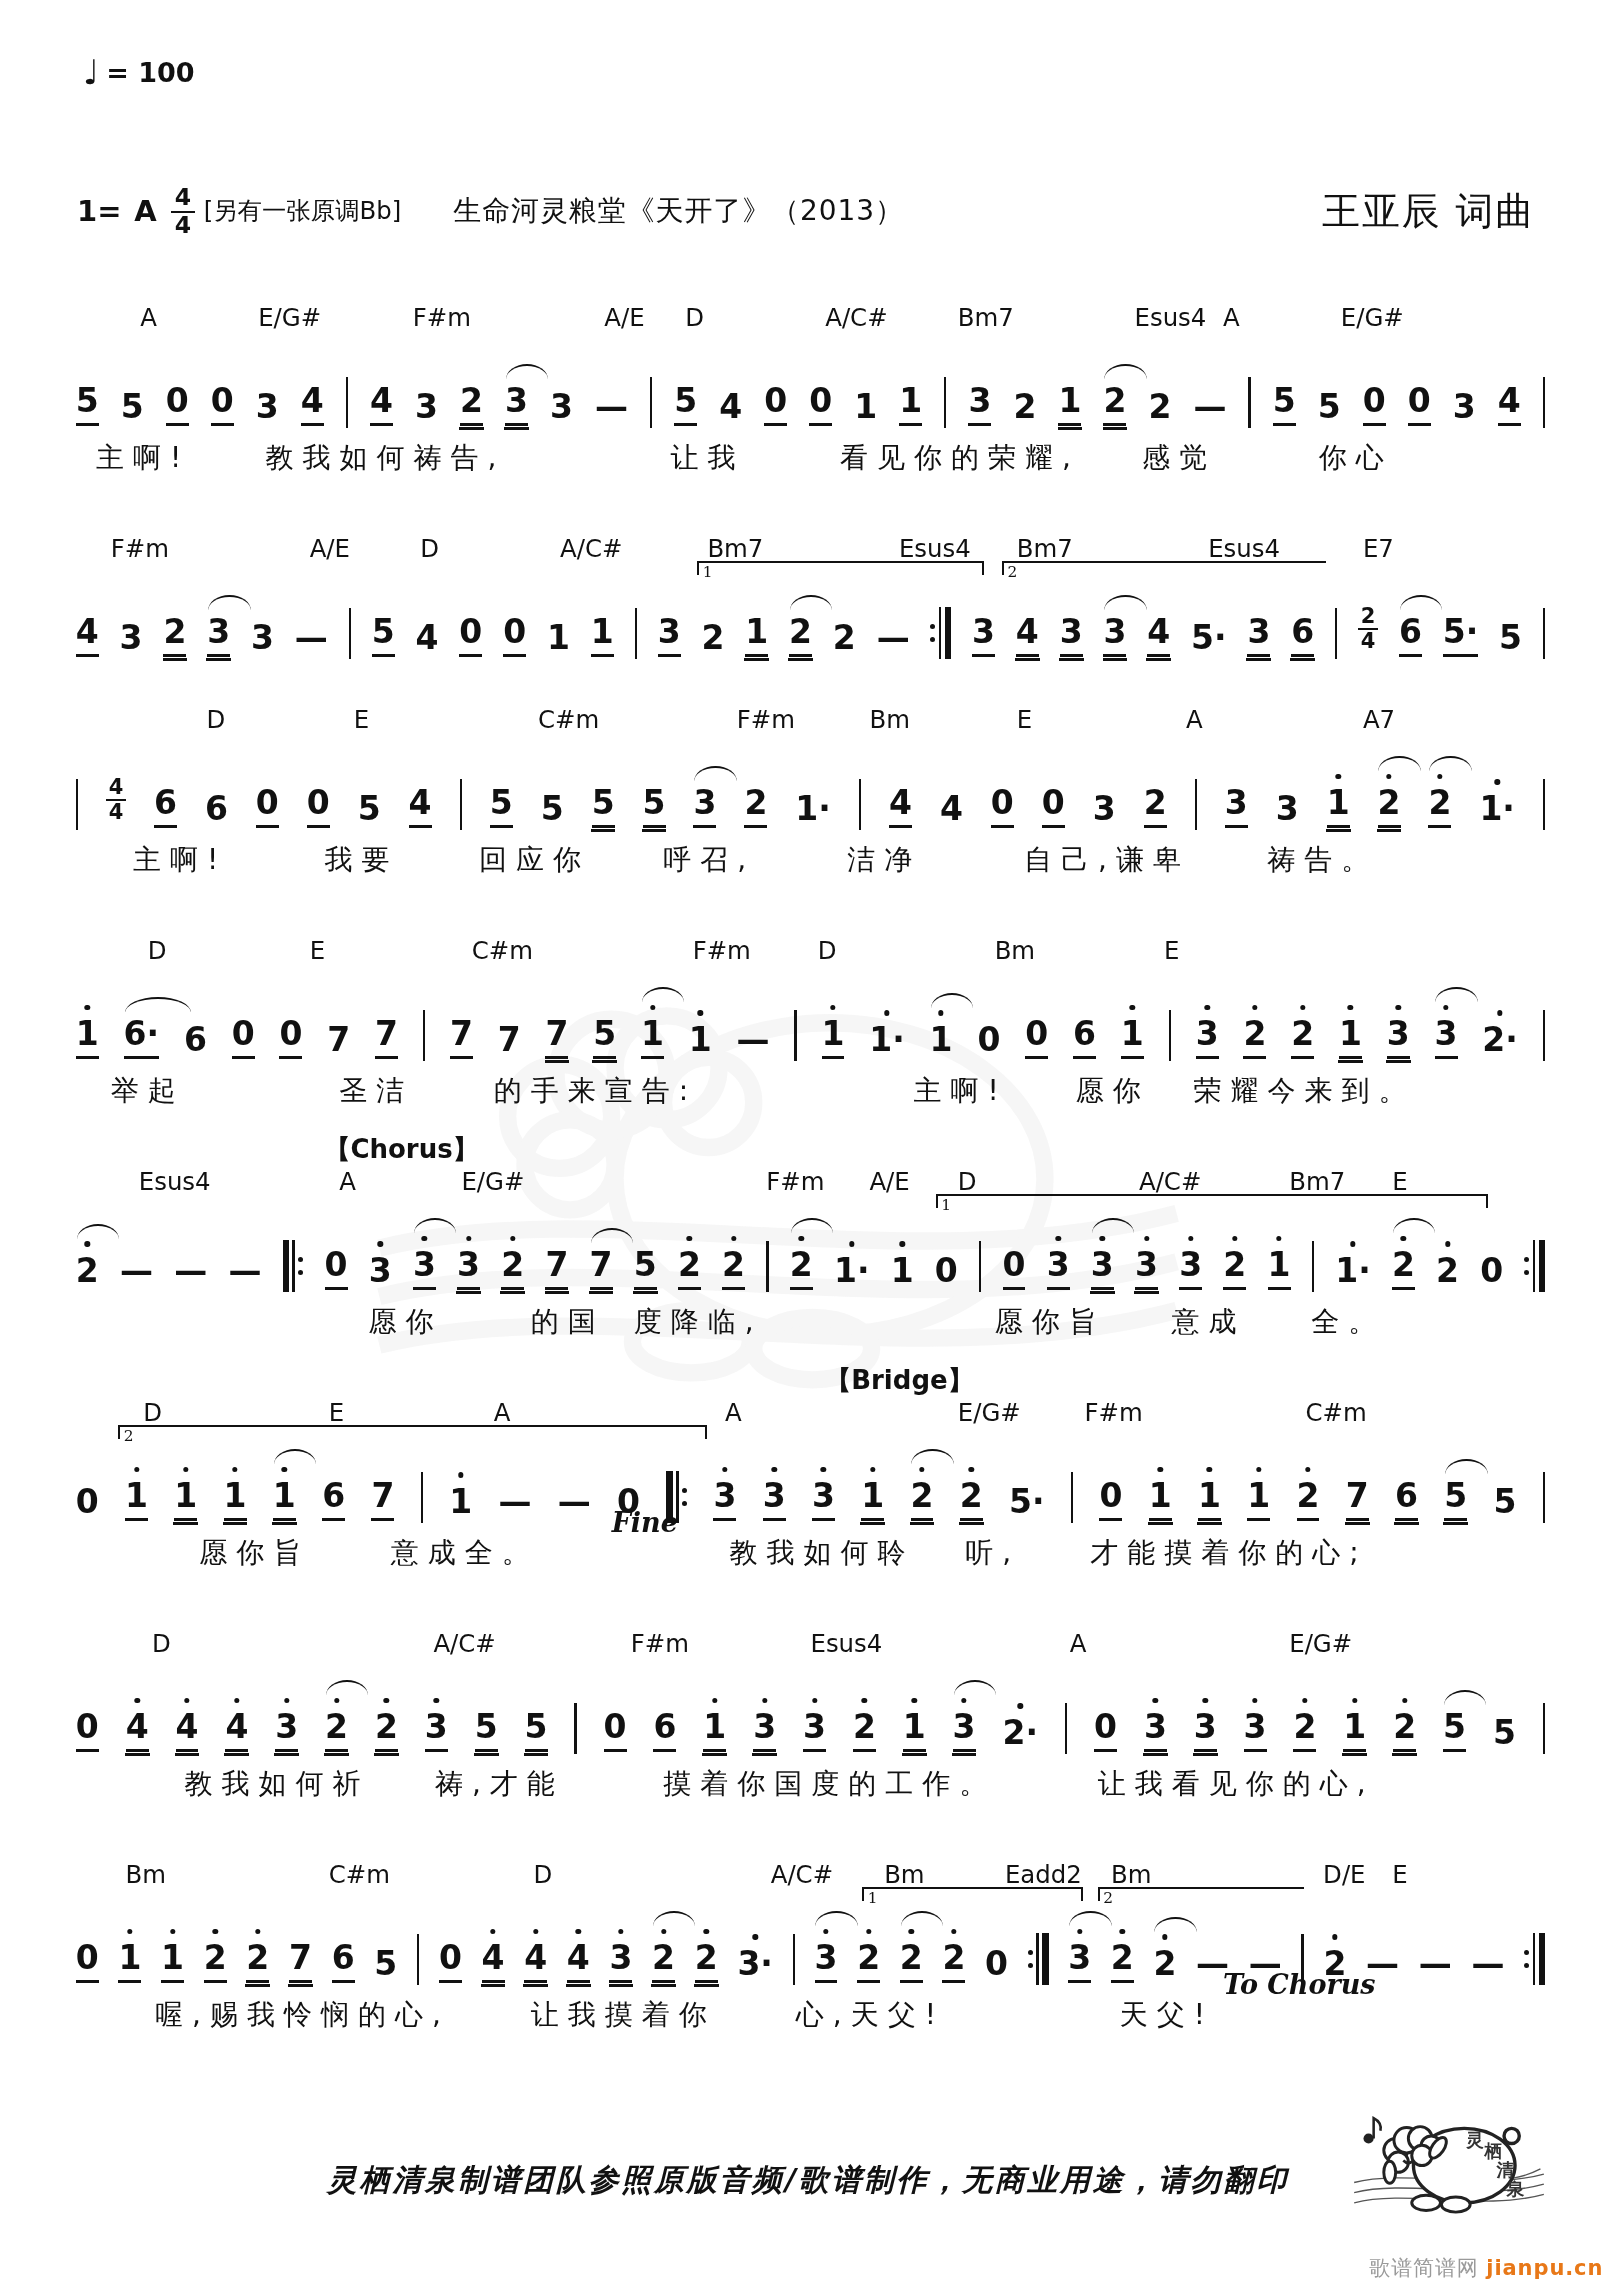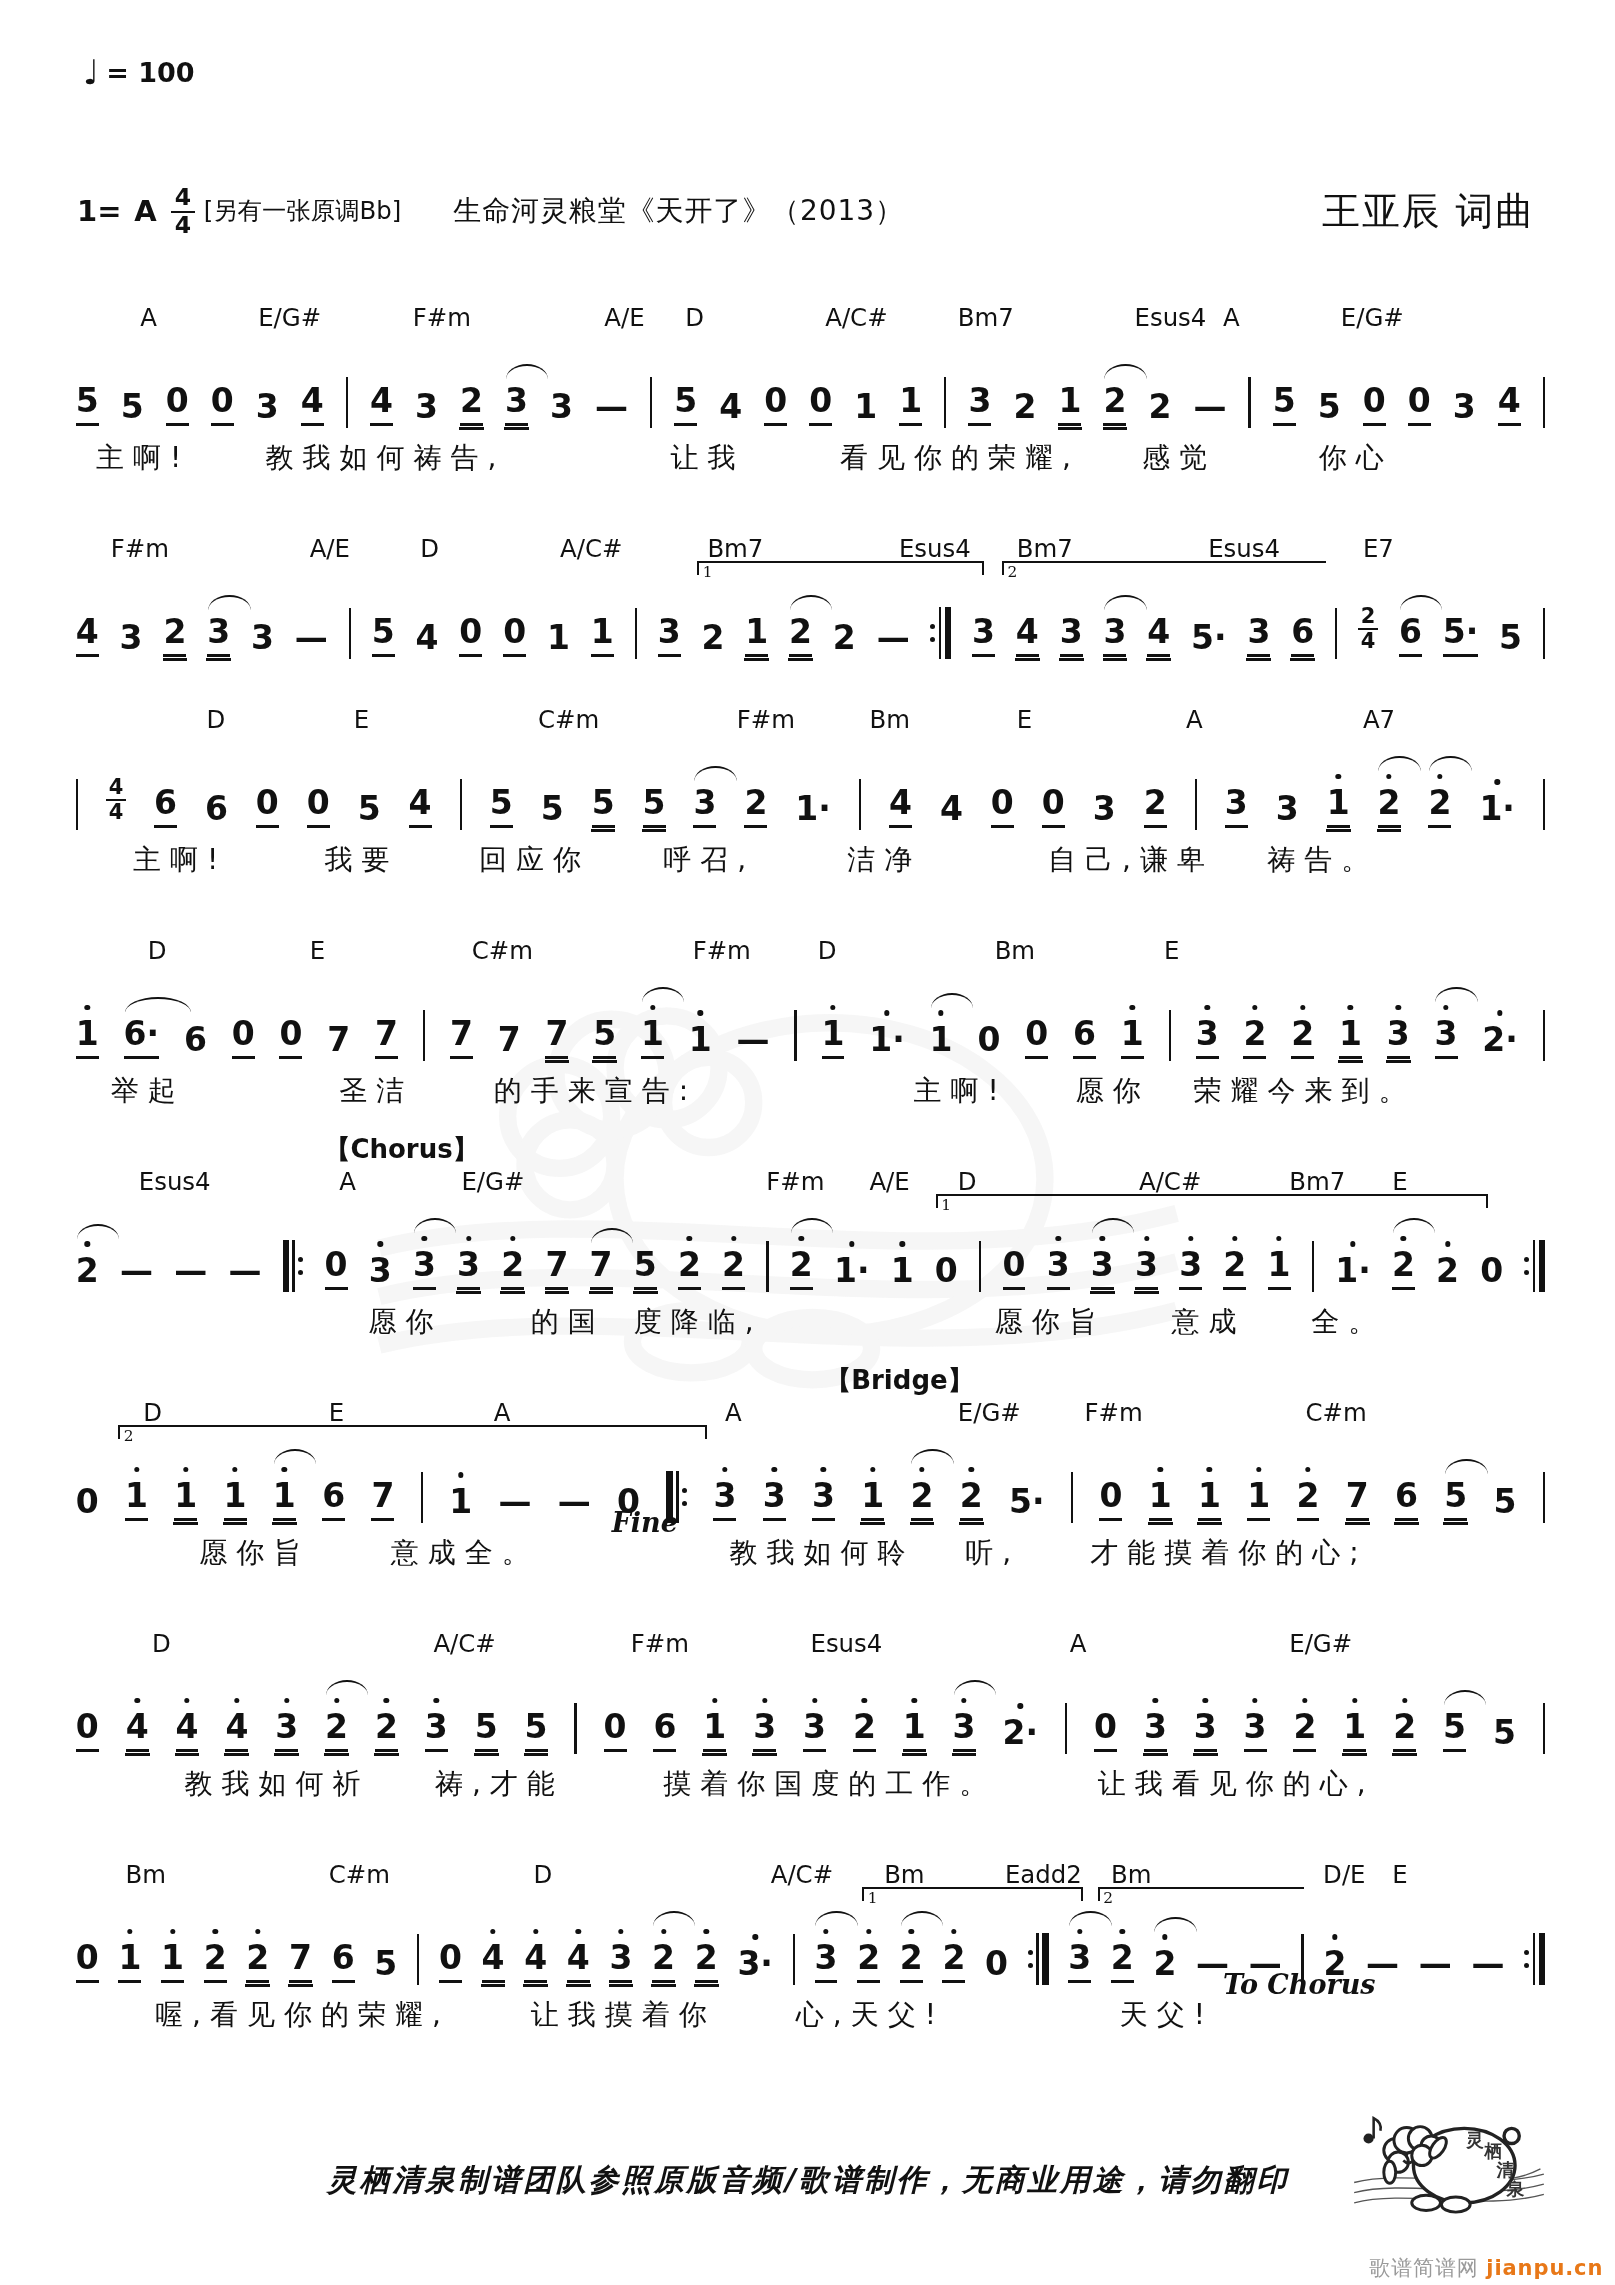--- a/index.html
+++ b/index.html
@@ -265,21 +265,21 @@
           <span class="note u1">2<span class="od"></span><span class="tie t2"></span></span>
           <span class="note">1·<span class="od"></span></span>
           <div class="bl"></div>
         </div>
         <div class="lyricrow">
           <span class="lyr" style="left: 4%;">主啊!</span>
           <span class="lyr" style="left: 17%;">我要</span>
           <span class="lyr" style="left: 27.5%;">回应你</span>
           <span class="lyr" style="left: 40%;">呼召,</span>
           <span class="lyr" style="left: 52.5%;">洁净</span>
-          <span class="lyr" style="left: 64.5%; margin-left: 24px;">自己,谦卑</span>
+          <span class="lyr" style="left: 64.5%;">自己,谦卑</span>
           <span class="lyr" style="left: 81%;">祷告。</span>
         </div>
       </div>
       <div class="system">
         <div class="chordrow">
           <span class="chord" style="left: 5%;">D</span>
           <span class="chord" style="left: 16%;">E</span>
           <span class="chord" style="left: 27%;">C#m</span>
           <span class="chord" style="left: 42%;">F#m</span>
           <span class="chord" style="left: 50.5%;">D</span>
@@ -580,21 +580,21 @@
             <span class="dots">
               <i></i>
               <i></i>
             </span>
             <span class="thin"></span>
             <span class="thick"></span>
           </span>
         </div>
         <div class="lyricrow">
           <span class="ann" style="left: 78%;">To Chorus</span>
-          <span class="lyr" style="left: 5.5%;">喔,看见你的荣耀,</span>
+          <span class="lyr" style="left: 5.5%;">喔,赐我怜悯的心,</span>
           <span class="lyr" style="left: 31%;">让我摸着你</span>
           <span class="lyr" style="left: 49%;">心,天父!</span>
           <span class="lyr" style="left: 71%;">天父!</span>
         </div>
       </div>
     </div>
 
   <div class="footer-line">灵栖清泉制谱团队参照原版音频/歌谱制作，无商业用途，请勿翻印</div>
 
   <svg class="sheep-logo" viewBox="0 0 240 150">

